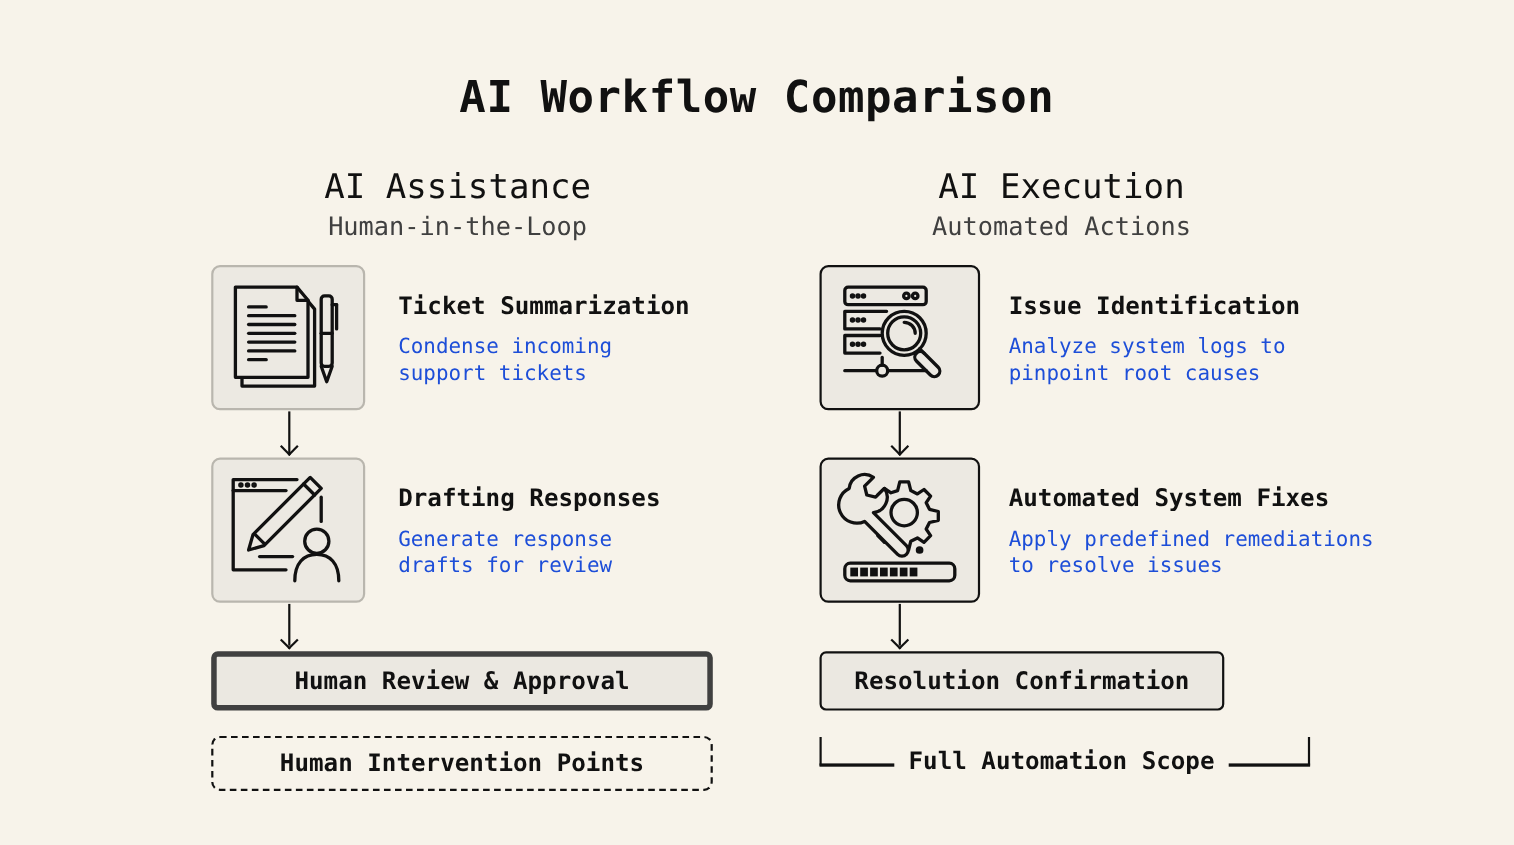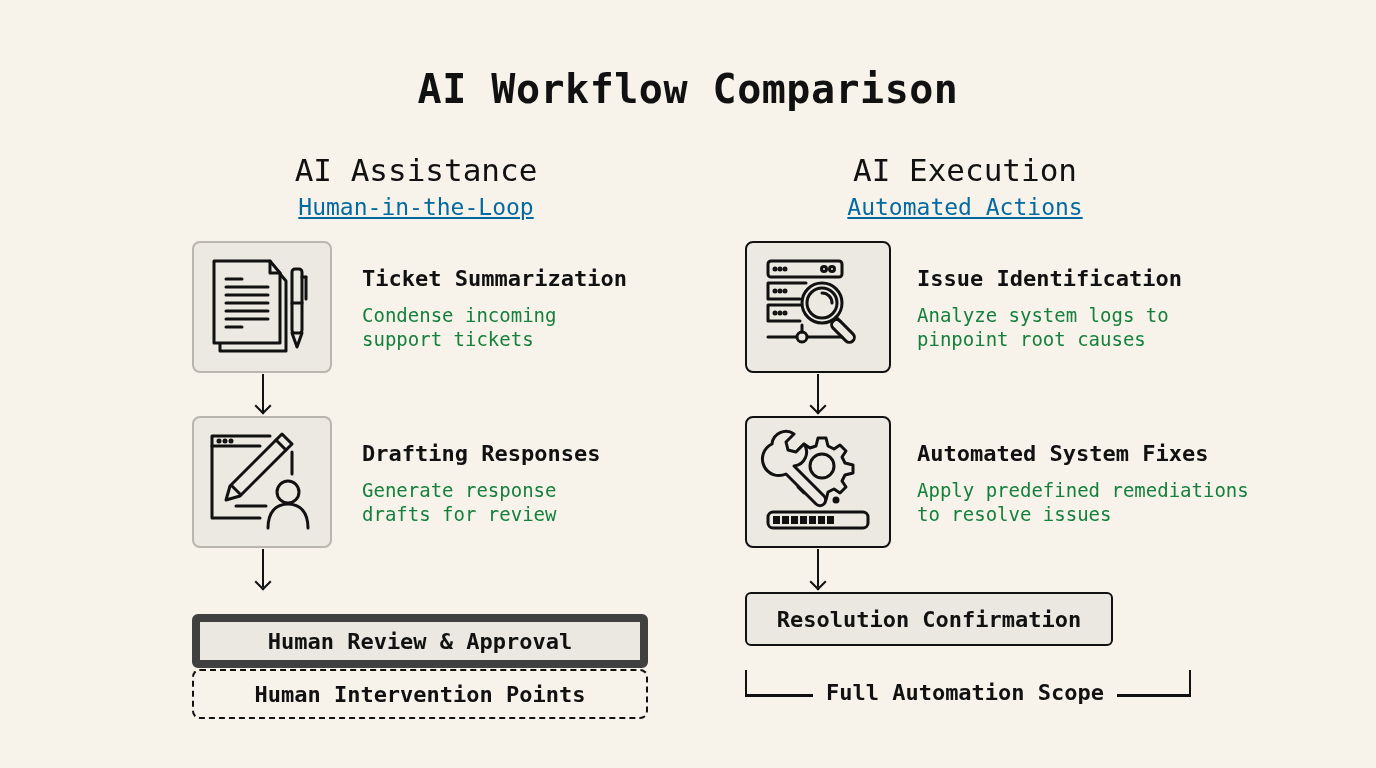--- a/index.html
+++ b/index.html
@@ -8,40 +8,40 @@
     background:#f7f3ea;
     font-family:"DejaVu Sans Mono","Liberation Mono",monospace;
     color:#111;
   }
   .abs { position:absolute; }
   .title {
     left:0; width:1376px; top:66px; text-align:center;
     font-size:40px; font-weight:bold; letter-spacing:0.5px;
   }
   .col-title { font-size:31px; font-weight:normal; text-align:center; width:500px; }
-  .col-sub { font-size:23px; text-align:center; width:500px; color:#0369a1;text-decoration:underline; }
+  .col-sub { font-size:23px; text-align:center; width:500px; color:#404040; }
   .iconbox {
     width:140px; height:132px; border-radius:8px; background:#ecE9e2;
     box-sizing:border-box; display:flex; align-items:center; justify-content:center;
   }
   .iconbox.soft { border:2px solid #b9b6ae; }
   .iconbox.hard { border:2.5px solid #111; }
   .step-title { font-size:22px; font-weight:bold; white-space:nowrap; }
-  .step-desc { font-size:19px; line-height:24px; white-space:pre-line; color:#15803d; }
+  .step-desc { font-size:19px; line-height:24px; white-space:pre-line; color:#1d4ed8; }
   .vline { width:2px; background:#111; }
   .arrowhead {
     width:10px; height:10px; border-right:2px solid #111; border-bottom:2px solid #111;
     transform:rotate(45deg);
   }
   .bar {
     height:54px; border-radius:6px; background:#ebe8e1; box-sizing:border-box;
     display:flex; align-items:center; justify-content:center;
     font-size:22px; font-weight:bold;
   }
-  .bar.soft { border:8px solid #404040;margin-top:22px; }
+  .bar.soft { border:5px solid #404040; }
   .bar.hard { border:2.5px solid #111; }
   .dashed {
     border:2.5px dashed #111; border-radius:8px; box-sizing:border-box;
     display:flex; align-items:center; justify-content:center;
     font-size:22px; font-weight:bold;
   }
   svg { overflow:visible; }
 </style>
 </head>
 <body>

